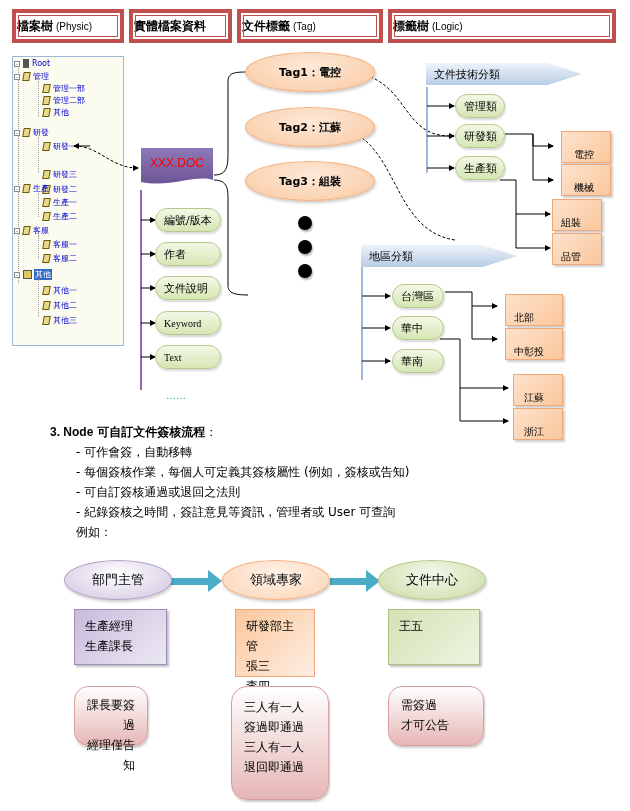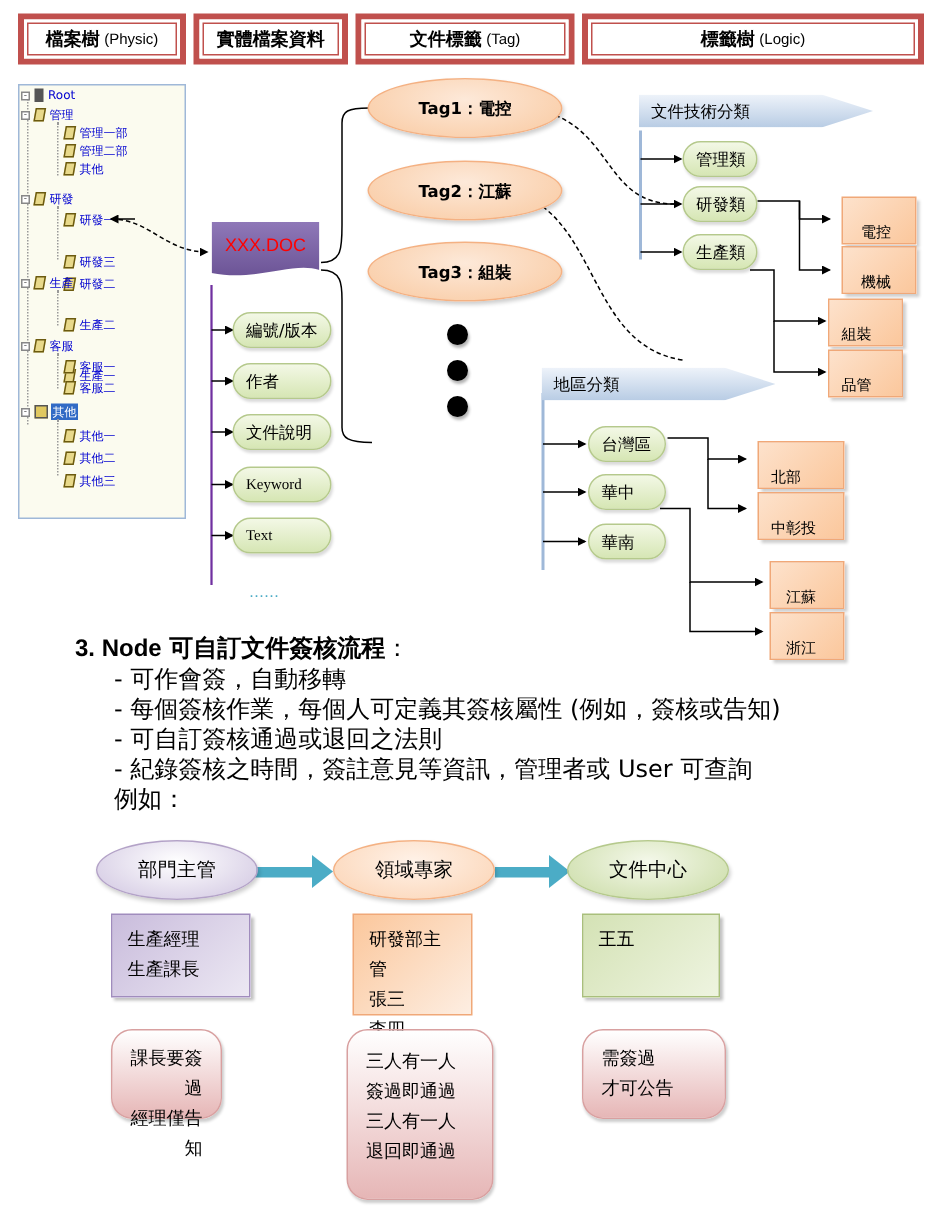--- a/index.html
+++ b/index.html
@@ -1,32 +1,32 @@
 <!DOCTYPE html>
 <html><head>
 <meta charset="utf-8">
 <style>
   html,body{margin:0;padding:0;background:#fff;}
   body{width:630px;height:811px;position:relative;overflow:hidden;font-family:"DejaVu Sans","Liberation Sans",sans-serif;color:#000;}
   .abs{position:absolute;}
   .hdr{position:absolute;top:9px;height:34px;background:#c0504d;box-sizing:border-box;padding:4px;}
-  .hdr .inner{width:100%;height:100%;box-sizing:border-box;border:1px solid #fff;background:#fff;outline:1px solid #c0504d;outline-offset:-3px;display:flex;align-items:center;justify-content:center;font-size:12px;font-weight:bold;}
+  .hdr .inner{width:100%;height:100%;box-sizing:border-box;border:1px solid #fff;background:#fff;outline:1px solid #c0504d;outline-offset:-3px;display:flex;align-items:center;font-size:12px;font-weight:bold;}
   .hdr .inner .en{font-weight:normal;font-size:10px;margin-left:3px;font-family:"Liberation Sans",sans-serif;}
   .tree{position:absolute;left:12px;top:56px;width:112px;height:290px;background:#fbfbef;border:1px solid #9fb8d8;box-sizing:border-box;font-size:8px;}
   .tree .node{position:absolute;height:11px;line-height:11px;white-space:nowrap;color:#0000d0;display:flex;align-items:center;}
   .tree .node .fold{display:inline-block;width:7px;height:9px;background:#e8d98a;border:1px solid #6b5a10;box-sizing:border-box;margin-right:3px;transform:skewX(-10deg);}
   .tree .node .tg{display:inline-block;width:6px;height:6px;border:1px solid #888;box-sizing:border-box;font-size:6px;line-height:4px;text-align:center;color:#555;margin-right:3px;background:#fff;}
   .tree .sel{background:#316ac5;color:#fff;padding:0 1px;}
   .tree .vline{position:absolute;border-left:1px dotted #999;}
   .pill-g{position:absolute;height:24px;border-radius:12px;background:linear-gradient(#f3f8e6,#d6e6b4);border:1px solid #b5c98c;box-sizing:border-box;font-size:11px;display:flex;align-items:center;padding-left:8px;box-shadow:1px 2px 2px rgba(0,0,0,0.15);}
   .ell-o{position:absolute;width:130px;height:40px;border-radius:50%;background:radial-gradient(ellipse at 50% 35%,#fde9d9,#f9c9a0);border:1px solid #f4b183;box-sizing:border-box;font-size:11px;font-weight:bold;display:flex;align-items:center;justify-content:center;box-shadow:1px 2px 3px rgba(0,0,0,0.2);}
   .box-o{position:absolute;height:32px;background:linear-gradient(135deg,#fde2cc,#fbc79c);border:1px solid #f0a878;box-sizing:border-box;font-size:10px;display:flex;align-items:flex-end;padding-left:12px;box-shadow:2px 2px 2px rgba(0,0,0,0.2);}
   .banner{position:absolute;height:22px;font-size:11px;display:flex;align-items:center;padding-left:8px;box-sizing:border-box;}
   .dot{position:absolute;width:14px;height:14px;border-radius:50%;background:#000;box-shadow:1px 2px 2px rgba(0,0,0,0.3);}
-  .section{position:absolute;left:50px;font-size:16px;line-height:20px;}
+  .section{position:absolute;left:50px;font-size:12px;line-height:20px;}
   .flow-ell{position:absolute;height:40px;width:108px;border-radius:50%;font-size:13px;display:flex;align-items:center;justify-content:center;box-sizing:border-box;}
   .flow-box{position:absolute;box-sizing:border-box;font-size:12px;line-height:20px;padding:6px 10px;}
   .flow-round{position:absolute;box-sizing:border-box;font-size:12px;line-height:20px;padding:8px 12px;border-radius:14px;background:linear-gradient(#fff,#e6b6b6);border:1px solid #d8a0a0;box-shadow:1px 2px 2px rgba(0,0,0,0.2);}
   svg.over{position:absolute;left:0;top:0;pointer-events:none;}
 </style>
 </head>
 <body>
 
 <div class="hdr" style="left:12px;width:112px;">
   <div class="inner">
@@ -97,21 +97,21 @@
       <span class="fold"></span>
       <span>研發三</span>
     </div>
 
   <div class="node" style="left:1px;top:126px;">
       <span class="tg">-</span>
       <span class="fold"></span>
       <span>生產</span>
     </div>
   <div class="vline" style="left:25px;top:136px;height:24px;"></div>
-  <div class="node" style="left:30px;top:140px;margin-top:48px;">
+  <div class="node" style="left:30px;top:140px;">
       <span class="fold"></span>
       <span>生產一</span>
     </div>
   <div class="node" style="left:30px;top:154px;">
       <span class="fold"></span>
       <span>生產二</span>
     </div>
 
   <div class="node" style="left:1px;top:168px;">
       <span class="tg">-</span>
@@ -314,21 +314,21 @@
 </div>
 
 <div class="flow-ell" style="left:222px;top:560px;background:radial-gradient(ellipse at 50% 35%,#fff2e8,#fbd3b3);border:1px solid #f4b183;box-shadow:1px 2px 3px rgba(0,0,0,0.2);">
     <span>領域專家</span>
   </div>
 <div class="flow-box" style="left:235px;top:609px;width:80px;height:68px;background:linear-gradient(135deg,#fbc79c,#fdeee2);border:1px solid #f0a878;">
   <div>研發部主管</div>
   <div>張三</div>
   <div>李四</div>
 </div>
-<div class="flow-round" style="left:231px;top:686px;width:98px;height:114px;padding-top:10px;">
+<div class="flow-round" style="left:231px;top:686px;width:98px;height:114px;padding-top:10px;border-radius:16px;">
   <div>三人有一人</div>
   <div>簽過即通過</div>
   <div>三人有一人</div>
   <div>退回即通過</div>
 </div>
 
 <div class="flow-ell" style="left:378px;top:560px;background:radial-gradient(ellipse at 50% 35%,#f4f8ea,#c9dba4);border:1px solid #b5c98c;box-shadow:1px 2px 3px rgba(0,0,0,0.2);">
     <span>文件中心</span>
   </div>
 <div class="flow-box" style="left:388px;top:609px;width:92px;height:56px;background:linear-gradient(135deg,#d4e2b5,#eef4e0);border:1px solid #a9bf7c;box-shadow:2px 2px 2px rgba(0,0,0,0.25);">

